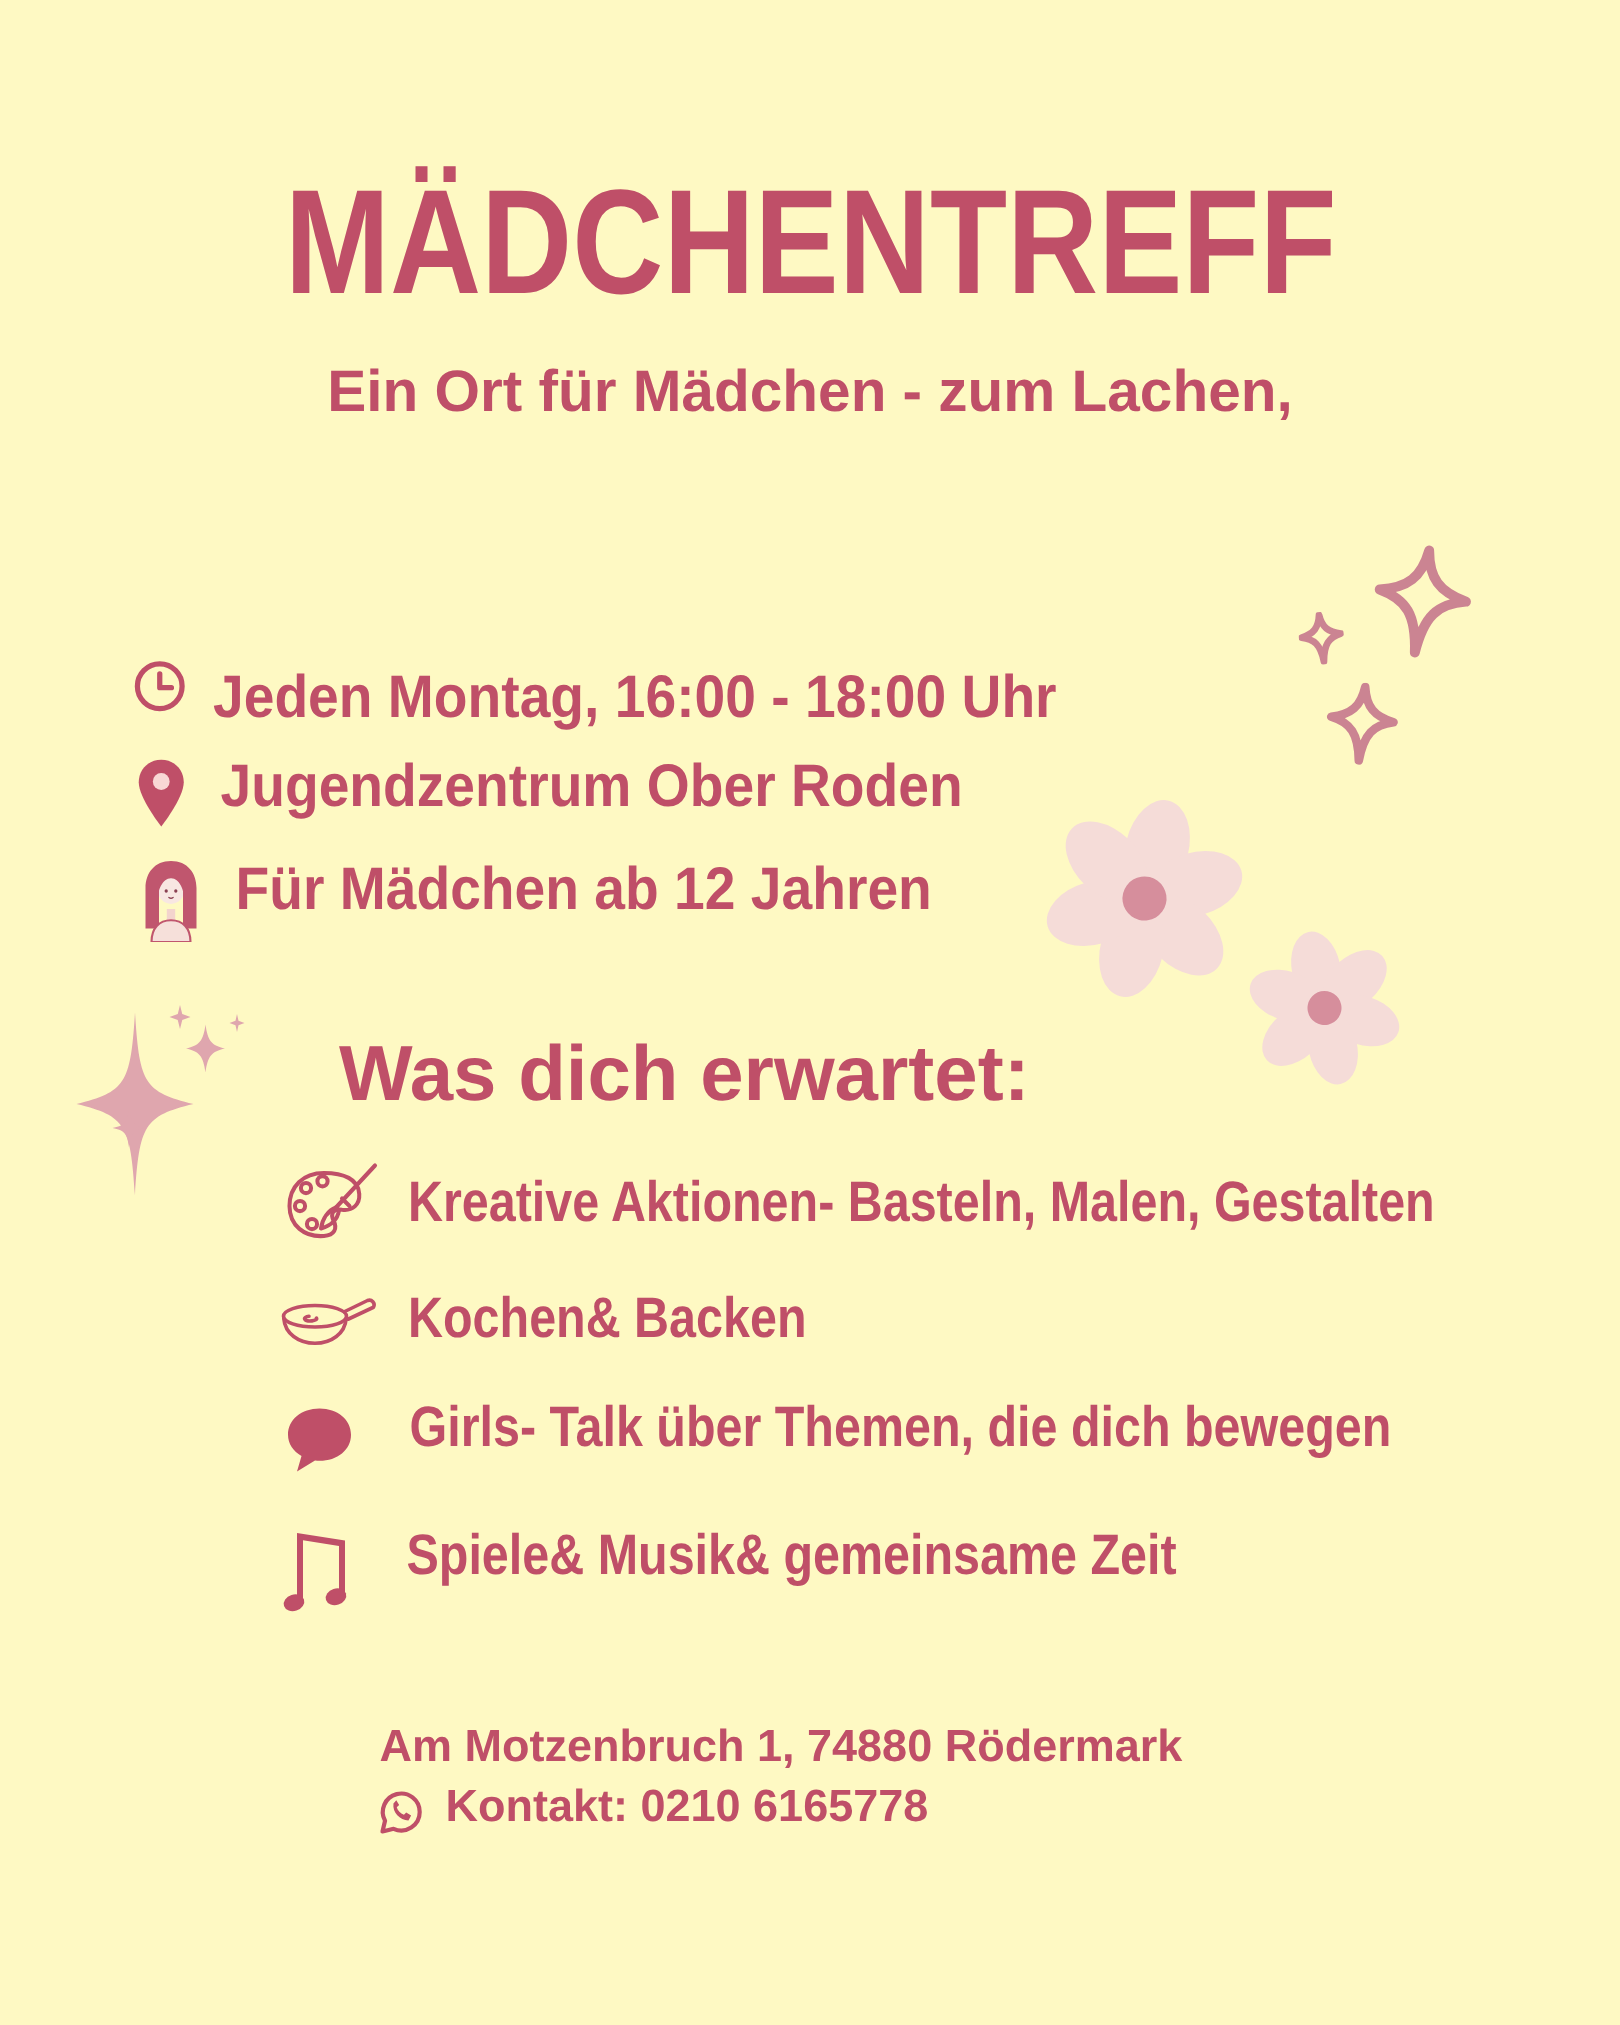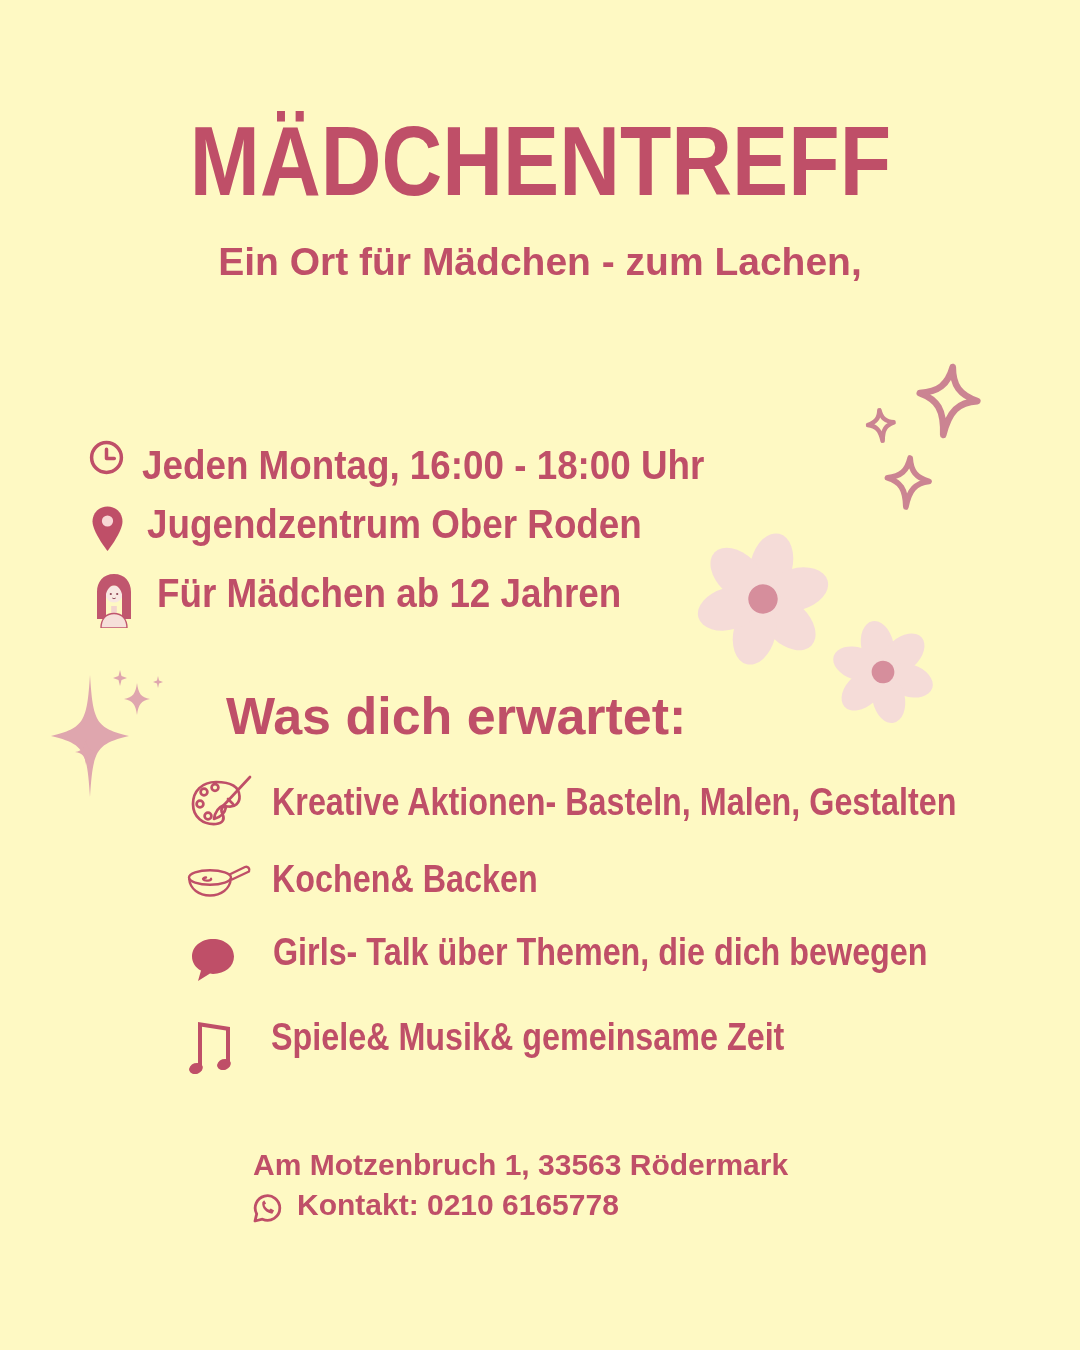--- a/index.html
+++ b/index.html
@@ -148,21 +148,21 @@
 
   <svg class="abs" style="left:186px;top:1018px;" width="50" height="58" viewBox="0 0 50 58">
     <g fill="#bf4f68">
       <path d="M12,4 L44,9 L44,46 L40,46 L40,12.6 L16,8.8 L16,50 L12,50 Z"></path>
       <ellipse cx="10" cy="50.5" rx="7" ry="5.4" transform="rotate(-18 10 50.5)"></ellipse>
       <ellipse cx="38" cy="46.5" rx="7" ry="5.4" transform="rotate(-18 38 46.5)"></ellipse>
     </g>
   </svg>
   <div class="abs expect-text" style="left:271px;top:1018px;">Spiele&amp; Musik&amp; gemeinsame Zeit</div>
 
-  <div class="abs footer-text" style="left:253px;top:1148px;">Am Motzenbruch 1, 33563 Rödermark</div>
+  <div class="abs footer-text" style="left:253px;top:1148px;">Am Motzenbruch 1, 74880 Rödermark</div>
 
   <svg class="abs" style="left:250px;top:1191px;" width="35" height="35" viewBox="0 0 35 35">
     <path d="M29.8,17 a12.3,12.3 0 1 0 -23.1,5.9 L5,30 l7.4-1.8 A12.3,12.3 0 0 0 29.8,17 Z" fill="none" stroke="#bf4f68" stroke-width="2.8" stroke-linejoin="round"></path>
     <path d="M12.3,11.3 c-0.8,6 4.3,11 10,11.4 l1.8-3.3 -3.3-2 -1.5,1.4 c-2.4-0.9-4.1-2.6-4.8-5 l1.6-1.4 -1.9-3.2 Z" fill="#bf4f68"></path>
   </svg>
   <div class="abs footer-text" style="left:297px;top:1188px;">Kontakt: 0210 6165778</div>
 
 </div>
 
 </body></html>

